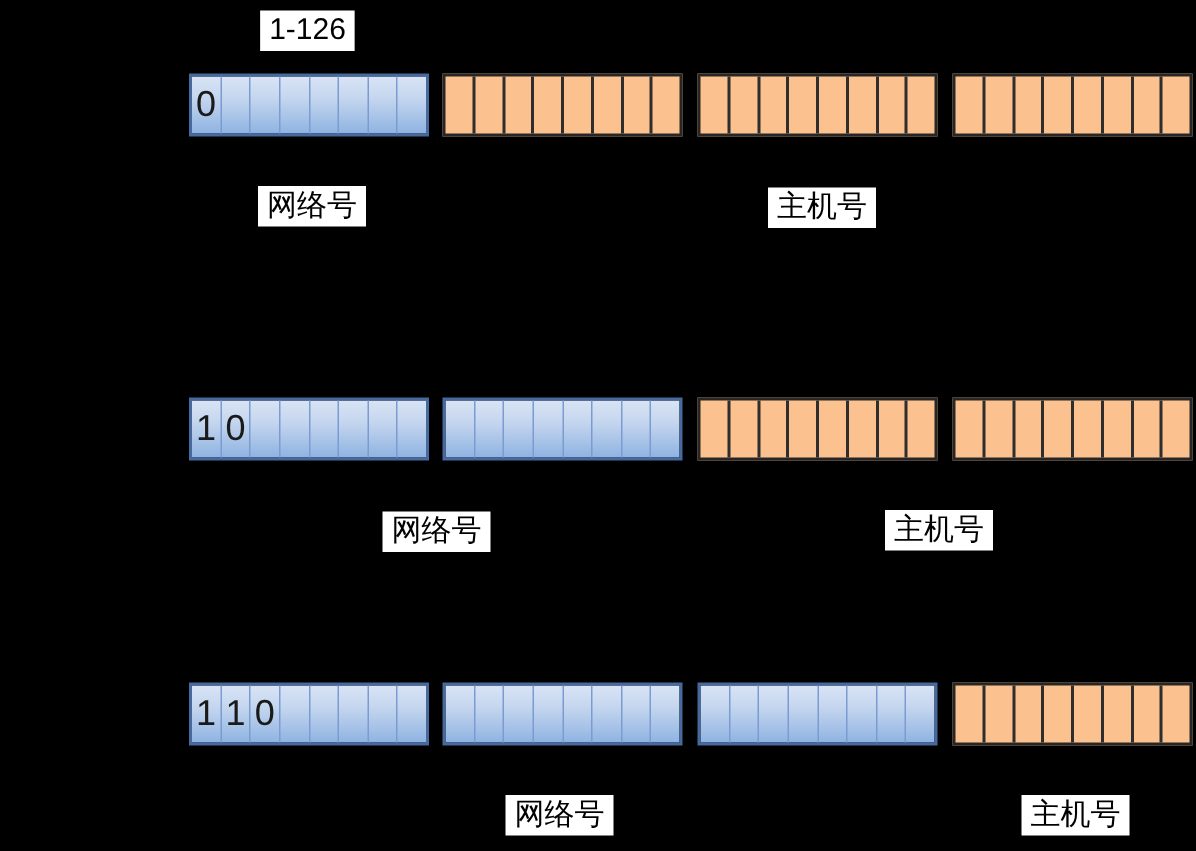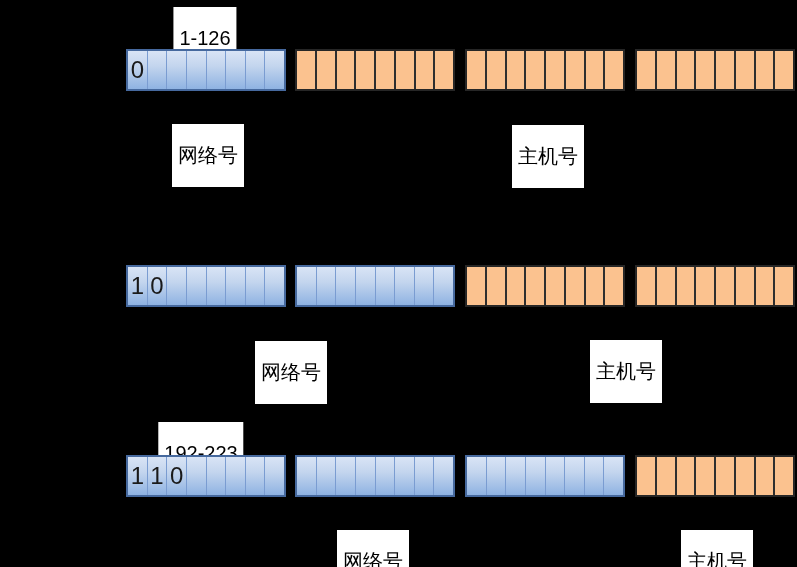--- a/index.html
+++ b/index.html
@@ -11,21 +11,21 @@
     font-family:"Liberation Sans", sans-serif;
   }
   
   .chip{
     position:absolute;
     transform:translateX(-50%);
     background:#ffffff;
     color:#000000;
     font-size:20px;
     line-height:23px;
-    padding:20px 6px;
+    padding:2px 6px;
     white-space:nowrap;
   }
   
   .bar{position:absolute;left:0;top:0;width:797px;height:42px;}
   .octet{
     position:absolute;top:0;
     width:160px;height:42px;
     box-sizing:border-box;
     display:flex;
   }
@@ -144,21 +144,20 @@
         <div class="cell"></div>
         <div class="cell"></div>
         <div class="cell"></div>
         <div class="cell"></div>
         <div class="cell"></div>
       </div>
     </div>
   <div class="chip" id="row-b-net">网络号</div>
   <div class="chip" id="row-b-host">主机号</div>
 
-  <div class="chip" id="row-c-range">192-223</div>
   <div class="bar" id="row-c-bar">
       <div class="octet network" style="left: 126px;">
         <div class="cell">1</div>
         <div class="cell">1</div>
         <div class="cell">0</div>
         <div class="cell"></div>
         <div class="cell"></div>
         <div class="cell"></div>
         <div class="cell"></div>
         <div class="cell"></div>

